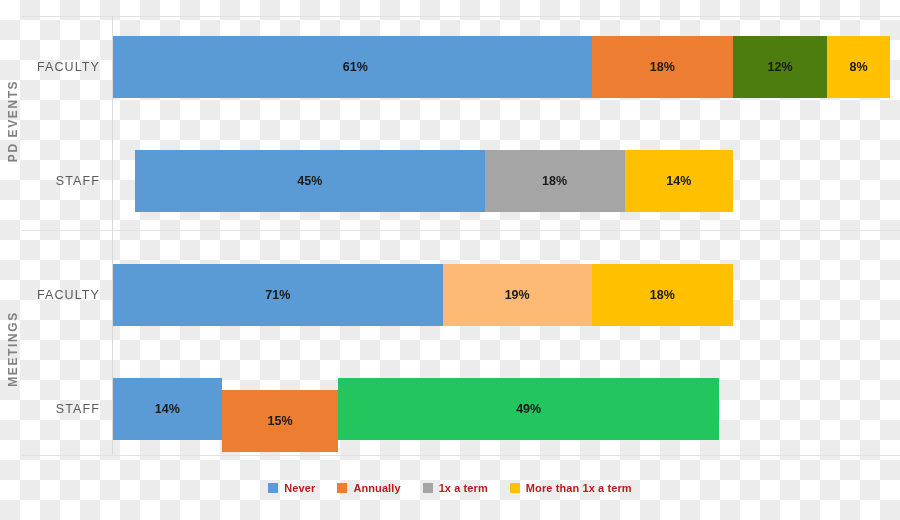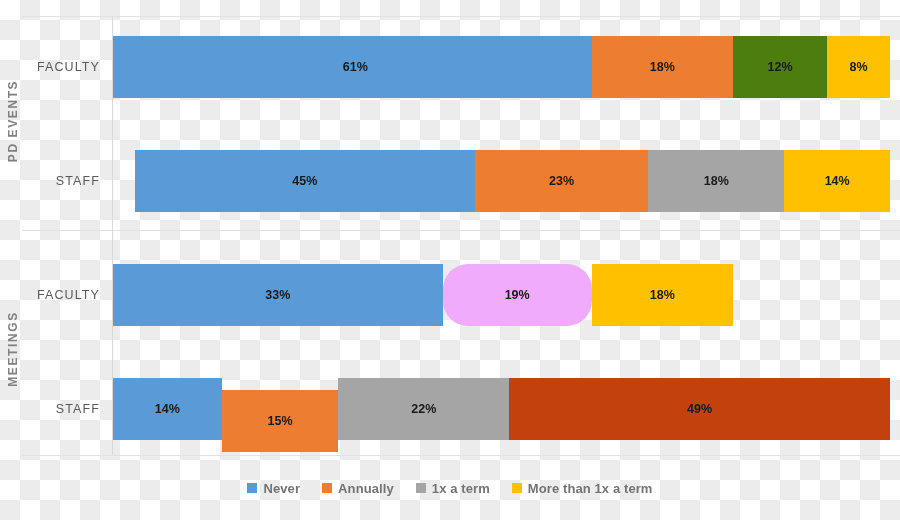--- a/index.html
+++ b/index.html
@@ -130,23 +130,23 @@
     align-items: center;
     gap: 6px;
     white-space: nowrap;
   }
   .legend-swatch {
     width: 10px;
     height: 10px;
     flex: 0 0 auto;
   }
   .legend-label {
-    font-size: 13px;
+    font-size: 11px;
     font-weight: 700;
-    color: #737373;
+    color: #b91c1c;
     letter-spacing: 0.1px;
   }
 </style>
 </head>
 <body>
 
 <div id="chart-root">
 
   <div class="group-separator" id="sep-top"></div>
   <div class="group-separator" id="sep-middle"></div>
@@ -177,52 +177,46 @@
         <span>12%</span>
       </div>
       <div class="seg" style="width: 8.08081%; background: rgb(255, 192, 0);">
         <span>8%</span>
       </div>
     </div>
   <div class="bar-row" id="row-1">
       <div class="seg" style="width: 45%; background: rgb(91, 155, 213); margin-left: 22px;">
         <span>45%</span>
       </div>
-      <div class="seg" style="width: 23%; background: rgb(237, 125, 49);">
-        <span>23%</span>
-      </div>
       <div class="seg" style="width: 18%; background: rgb(165, 165, 165);">
         <span>18%</span>
       </div>
       <div class="seg" style="width: 14%; background: rgb(255, 192, 0);">
         <span>14%</span>
       </div>
     </div>
   <div class="bar-row" id="row-2">
       <div class="seg" style="width: 42.4242%; background: rgb(91, 155, 213);">
-        <span>33%</span>
-      </div>
-      <div class="seg" style="width: 19.1919%; background: #f0abfc; border-radius: 25px;">
+        <span>71%</span>
+      </div>
+      <div class="seg" style="width: 19.1919%; background: #fdba74;">
         <span>19%</span>
       </div>
       <div class="seg" style="width: 18.1818%; background: rgb(255, 192, 0);">
         <span>18%</span>
       </div>
     </div>
   <div class="bar-row" id="row-3">
       <div class="seg" style="width: 14%; background: rgb(91, 155, 213);">
         <span>14%</span>
       </div>
       <div class="seg" style="width: 15%; background: rgb(237, 125, 49); margin-top: 12px;">
         <span>15%</span>
       </div>
-      <div class="seg" style="width: 22%; background: rgb(165, 165, 165);">
-        <span>22%</span>
-      </div>
-      <div class="seg" style="width: 49%; background: #c2410c;">
+      <div class="seg" style="width: 49%; background: #22c55e;">
         <span>49%</span>
       </div>
     </div>
 
   <div id="legend">
       <div class="legend-item">
         <span class="legend-swatch" style="background: rgb(91, 155, 213);"></span>
         <span class="legend-label">Never</span>
       </div>
       <div class="legend-item">

